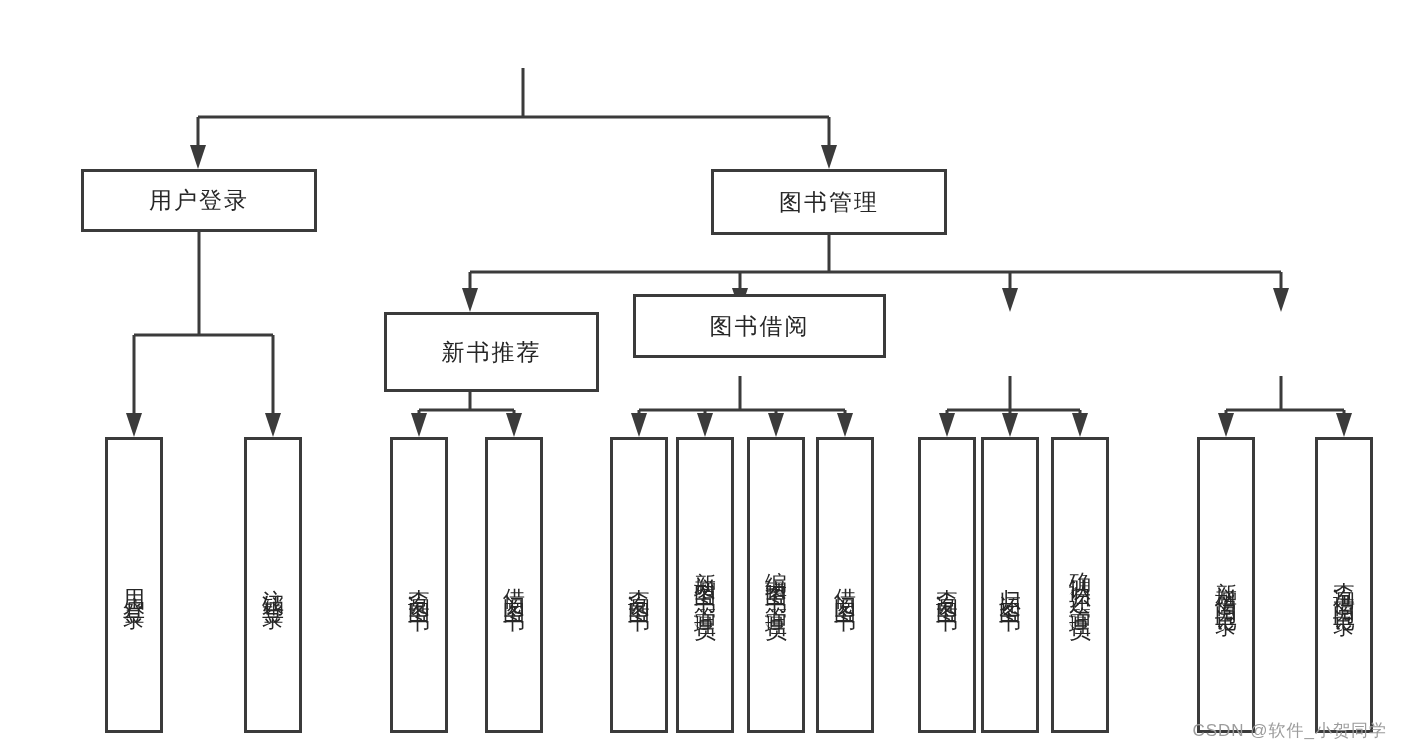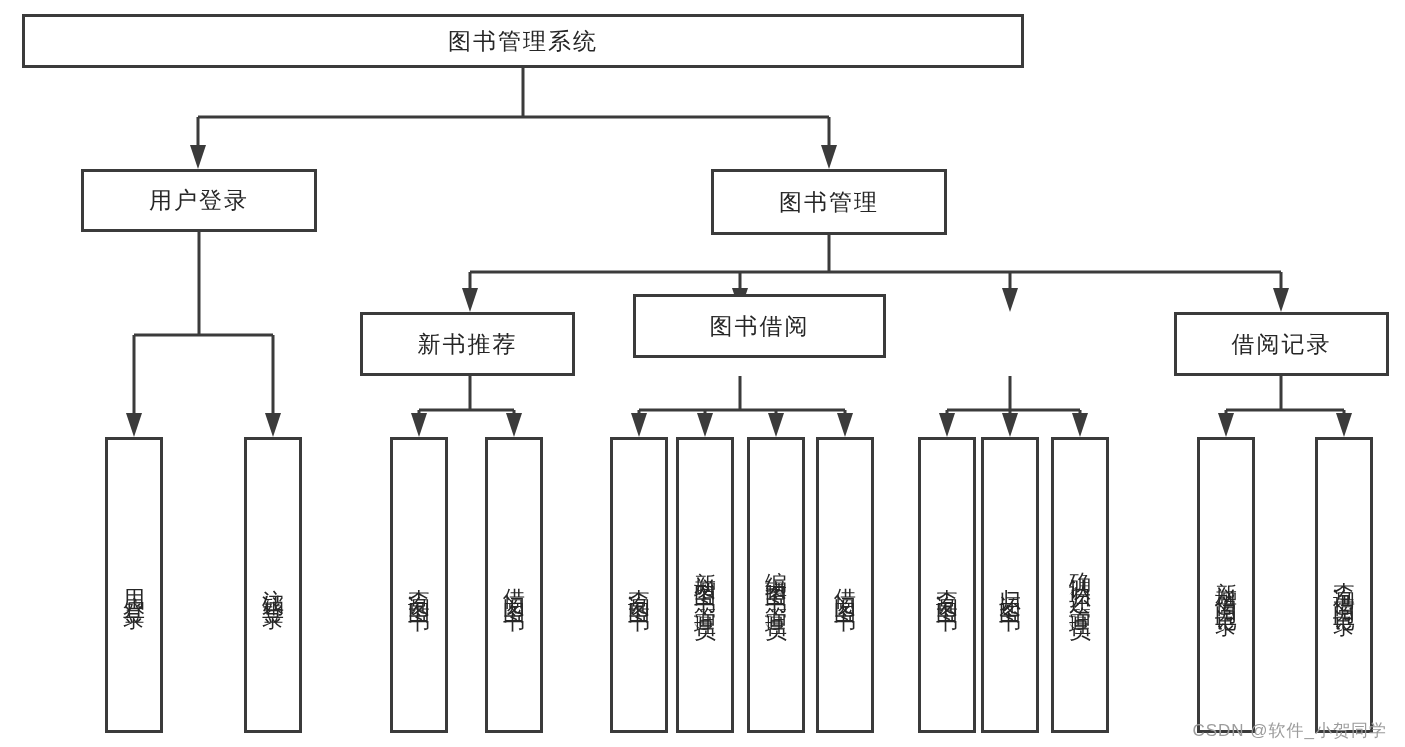--- a/index.html
+++ b/index.html
@@ -63,39 +63,33 @@
       <polygon points="768,413 784,413 776,437"></polygon>
       <polygon points="837,413 853,413 845,437"></polygon>
       <polygon points="939,413 955,413 947,437"></polygon>
       <polygon points="1002,413 1018,413 1010,437"></polygon>
       <polygon points="1072,413 1088,413 1080,437"></polygon>
       <polygon points="1218,413 1234,413 1226,437"></polygon>
       <polygon points="1336,413 1352,413 1344,437"></polygon>
     </g>
   </svg>
 
-  <div class="node" style="left:22px;top:14px;width:1002px;height:54px">
-    <span class="lbl">图书管理系统</span>
-  </div>
 
   <div class="node" style="left:81px;top:169px;width:236px;height:63px">
     <span class="lbl">用户登录</span>
   </div>
   <div class="node" style="left:711px;top:169px;width:236px;height:66px">
     <span class="lbl">图书管理</span>
   </div>
 
-  <div class="node" style="left:360px;top:312px;width:215px;height:64px">
+  <div class="node" style="left:384px;top:312px;width:215px;height:80px">
     <span class="lbl">新书推荐</span>
   </div>
   <div class="node" style="left:633px;top:294px;width:253px;height:64px">
     <span class="lbl">图书借阅</span>
-  </div>
-  <div class="node" style="left:1174px;top:312px;width:215px;height:64px">
-    <span class="lbl">借阅记录</span>
   </div>
 
   <div class="node v" style="left:105px;top:437px;width:58px;height:296px">
     <span class="lbl">用户登录</span>
   </div>
   <div class="node v" style="left:244px;top:437px;width:58px;height:296px">
     <span class="lbl">注销登录</span>
   </div>
 
   <div class="node v" style="left:390px;top:437px;width:58px;height:296px">

